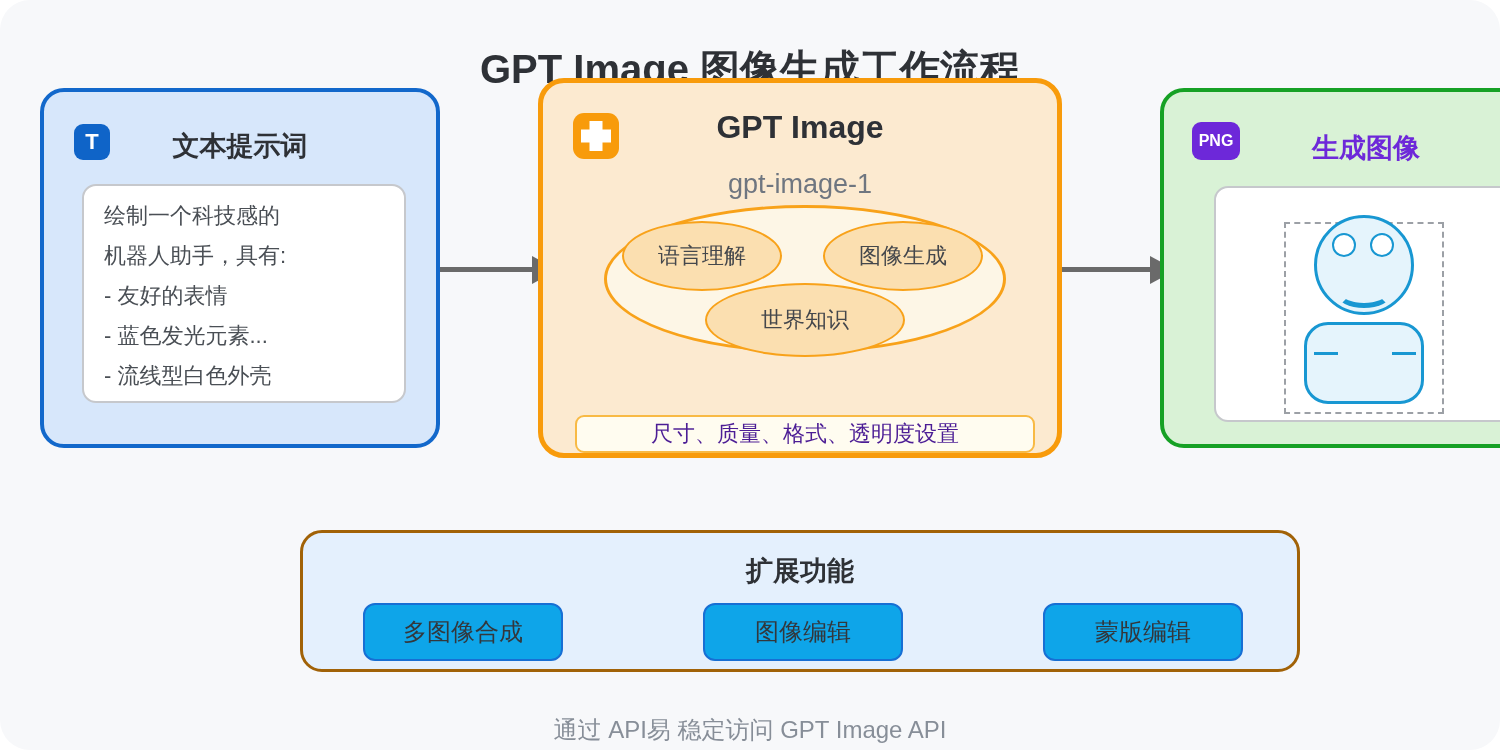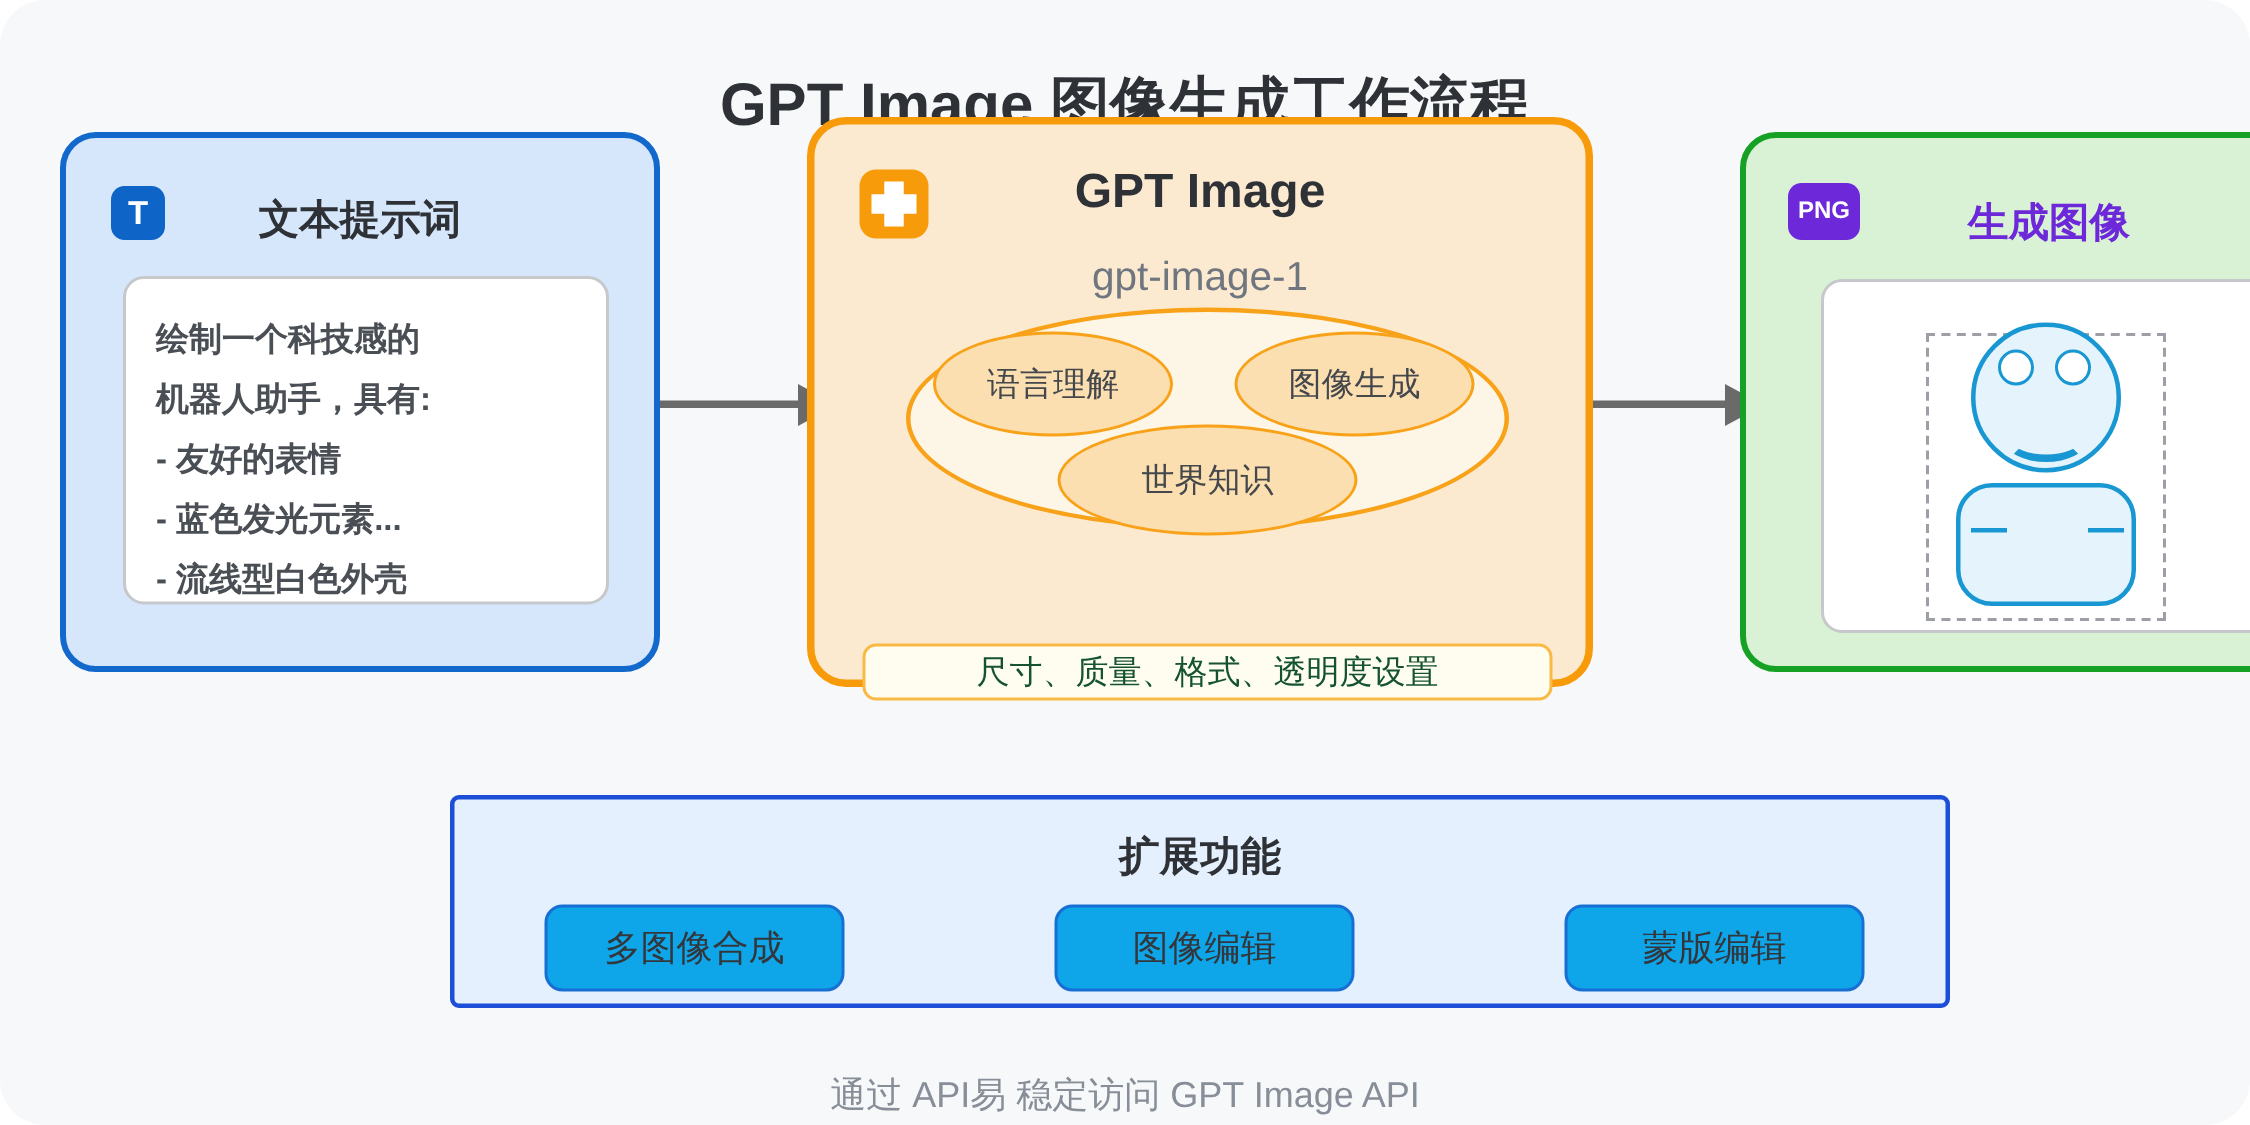--- a/index.html
+++ b/index.html
@@ -38,22 +38,21 @@
     background:#0F64C8; border-radius:9px; color:#fff;
     font-size:22px; font-weight:bold; text-align:center; line-height:36px;
   }
   .prompt-title {
     left:0; right:0; top:36px; text-align:center;
     font-size:27px; font-weight:bold; color:#2E3136;
   }
   .prompt-inner {
     left:38px; top:92px; width:324px; height:219px;
     background:#ffffff; border:2px solid #C6C8CC; border-radius:14px;
-    padding:20px 20px;
-    font-weight:bold;
+    padding:10px 20px;
   }
   .prompt-line { font-size:22px; line-height:40px; color:#4A4F55; white-space:nowrap; }
 
   
   .model-box {
     left:538px; top:78px; width:524px; height:380px; z-index:2;
     background:#FCEAD0; border:5px solid #F89B0B; border-radius:26px;
   }
   .icon-plus {
     left:30px; top:30px; width:46px; height:46px;
@@ -83,21 +82,21 @@
     background:#FBDFB0; border:2.5px solid #F8A21A; border-radius:50%;
     display:flex; align-items:center; justify-content:center;
     font-size:22px; color:#44474C;
   }
   .cap-1 { left:79px;  top:138px; width:160px; height:70px; }
   .cap-2 { left:280px; top:138px; width:160px; height:70px; }
   .cap-3 { left:162px; top:200px; width:200px; height:74px; }
   .settings-bar {
     left:32px; top:332px; width:460px; height:38px;
     background:#FFFCF0; border:2px solid #F8BA45; border-radius:9px;
-    text-align:center; line-height:33px; font-size:22px; color:#14532d;margin-top:14px;
+    text-align:center; line-height:33px; font-size:22px; color:#4c1d95;
   }
 
   
   .output-box {
     left:1160px; top:88px; width:373px; height:360px; z-index:2;
     background:#D9F2D6; border:4px solid #16A125; border-radius:24px;
   }
   .icon-png {
     left:28px; top:30px; width:48px; height:38px;
     background:#6d28d9; border-radius:9px; color:#fff;
@@ -130,21 +129,21 @@
     left:140px; top:230px; width:120px; height:82px;
     background:#E5F4FC; border:3px solid #1897D2; border-radius:24px;
   }
   .robot-dash { height:3px; background:#1897D2; }
   .dash-l { left:150px; top:260px; width:24px; }
   .dash-r { left:228px; top:260px; width:24px; }
 
   
   .ext-panel {
     left:300px; top:530px; width:1000px; height:142px; z-index:2;
-    background:#E4F0FD; border:3px solid #1d4ed8; border-radius:6px;
+    background:#E4F0FD; border:3px solid #a16207; border-radius:22px;
   }
   .ext-title {
     left:0; right:0; top:20px; text-align:center;
     font-size:27px; font-weight:bold; color:#2E3136;
   }
   .ext-btn {
     top:70px; width:200px; height:58px;
     background:#0ea5e9; border:2.5px solid #176FD4; border-radius:12px;
     display:flex; align-items:center; justify-content:center;
     font-size:24px; color:#33373C;

